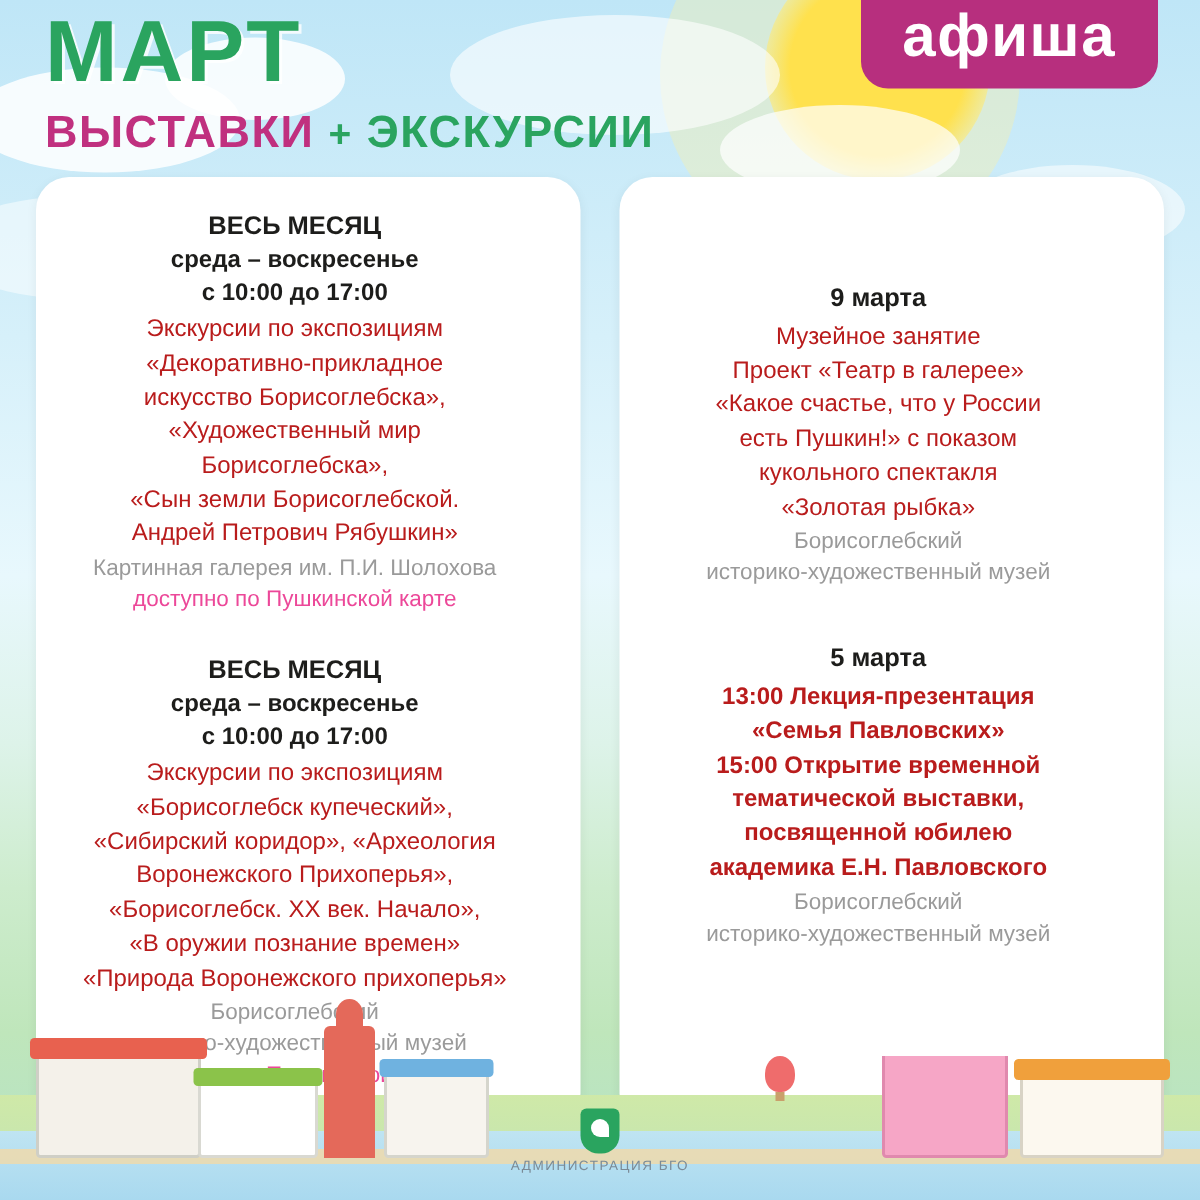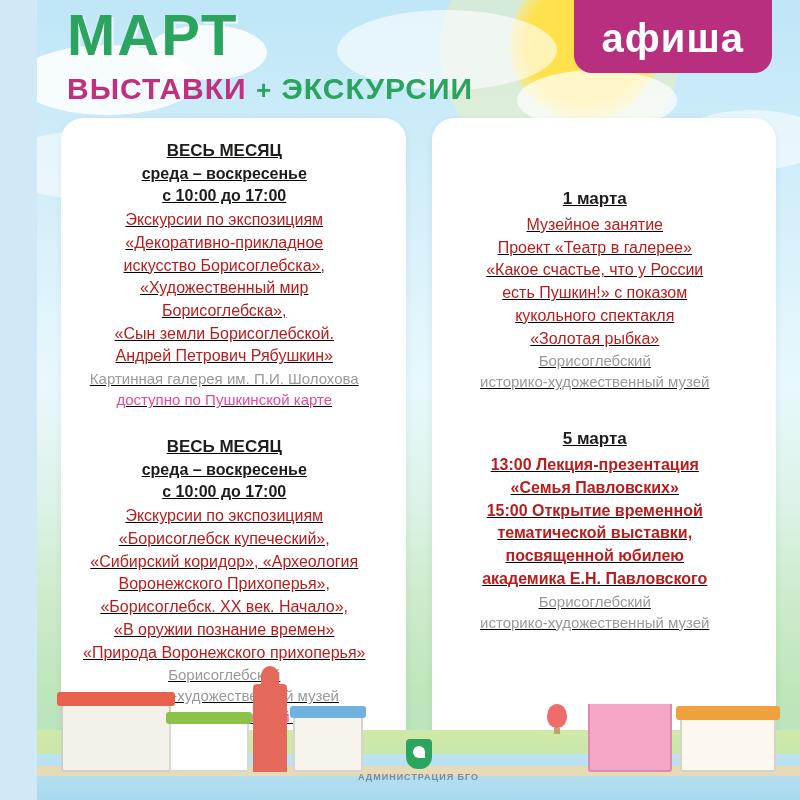--- a/index.html
+++ b/index.html
@@ -9,21 +9,20 @@
     font-family:"Liberation Sans", sans-serif;
     overflow:hidden;
     position:relative;
     background:#cfeaf6;
   }
   .poster {
     position:absolute; inset:0;
     background:
       linear-gradient(180deg, #bfe6f7 0%, #d6f0fa 28%, #e8f8fd 48%, #ddf3e9 62%, #cdeccd 74%, #bfe6bb 86%, #b4e2c7 100%);
     overflow:hidden;
-    margin-left:37px;
   }
   
   .cloud { position:absolute; background:#ffffff; border-radius:50%; opacity:.85; }
   .c1 { width:180px; height:70px; left:-20px; top:45px; }
   .c2 { width:120px; height:55px; left:110px; top:25px; }
   .c3 { width:220px; height:80px; left:300px; top:10px; opacity:.6;}
   .c4 { width:160px; height:60px; left:480px; top:70px; opacity:.7;}
   .c5 { width:150px; height:60px; left:640px; top:110px; opacity:.55;}
   .c6 { width:200px; height:70px; left:-40px; top:130px; opacity:.5;}
 
@@ -48,33 +47,32 @@
     letter-spacing:1px;
   }
   .subtitle .pink { color:#c0307f; }
   .subtitle .green { color:#2aa45f; }
   .subtitle .plus { color:#2aa45f; font-size:26px; }
 
   .afisha-badge {
     position:absolute; right:28px; top:0;
     background:#b72f7e; color:#ffffff;
     font-size:40px; font-weight:bold;
-    padding:16px 28px 12px 28px;
+    padding:2px 28px 12px 28px;
     border-radius:0 0 18px 18px;
     letter-spacing:1px;
     text-align:center;
   }
 
   
   .cards { position:absolute; left:0; top:118px; width:100%; padding:0 24px; display:flex; gap:26px; }
   .card {
     background:#ffffff; border-radius:22px;
     flex:1 1 0; padding:22px 18px 24px 0;
     box-shadow:0 2px 8px rgba(0,0,0,.06);
-    text-decoration:underline;
   }
   .card.left { min-height:575px; }
   .card.right { min-height:575px; }
 
   .block { text-align:center; }
   .block + .block { margin-top:26px; }
   .b-head { font-size:17px; font-weight:bold; color:#1d1d1b; line-height:1.35; }
   .b-sub { font-size:16px; font-weight:bold; color:#1d1d1b; line-height:1.35; }
   .b-line { font-size:16px; color:#b91c1c; line-height:1.42; }
   .b-line.bold { font-weight:bold; }
@@ -119,21 +117,21 @@
   .emblem .shield {
     width:26px; height:30px; margin:0 auto 3px auto;
     background:#2aa45f; border-radius:4px 4px 12px 12px;
     position:relative;
   }
   .emblem .shield:after{
     content:""; position:absolute; left:7px; top:7px; width:12px; height:12px;
     background:#ffffff; border-radius:50% 50% 0 50%;
   }
   .emblem .cap {
-    font-size:9px; color:#7a8a96; letter-spacing:1px; font-weight:bold;
+    font-size:9px; color:#7a8a96; letter-spacing:1px; font-weight:normal;
   }
   .sun-halo{
     position:absolute; right:120px; top:-70px; width:240px; height:240px;
     border-radius:50%; background:rgba(255,240,160,.35);
   }
 </style>
 </head>
 <body>
 
 <div class="poster">
@@ -192,21 +190,21 @@
         <div class="venue">Борисоглебский</div>
         <div class="venue">историко-художественный музей</div>
         <div class="pushkin">доступно по Пушкинской карте</div>
       </div>
 
     </div>
 
     <div class="card right">
 
       <div class="block" style="margin-top:48px;">
-        <div class="b-head">1 марта</div>
+        <div class="b-head">9 марта</div>
         <div class="spacer-s"></div>
         <div class="b-line">Музейное занятие</div>
         <div class="b-line">Проект «Театр в галерее»</div>
         <div class="b-line">«Какое счастье, что у России</div>
         <div class="b-line">есть Пушкин!» с показом</div>
         <div class="b-line">кукольного спектакля</div>
         <div class="b-line">«Золотая рыбка»</div>
         <div class="venue">Борисоглебский</div>
         <div class="venue">историко-художественный музей</div>
       </div>

